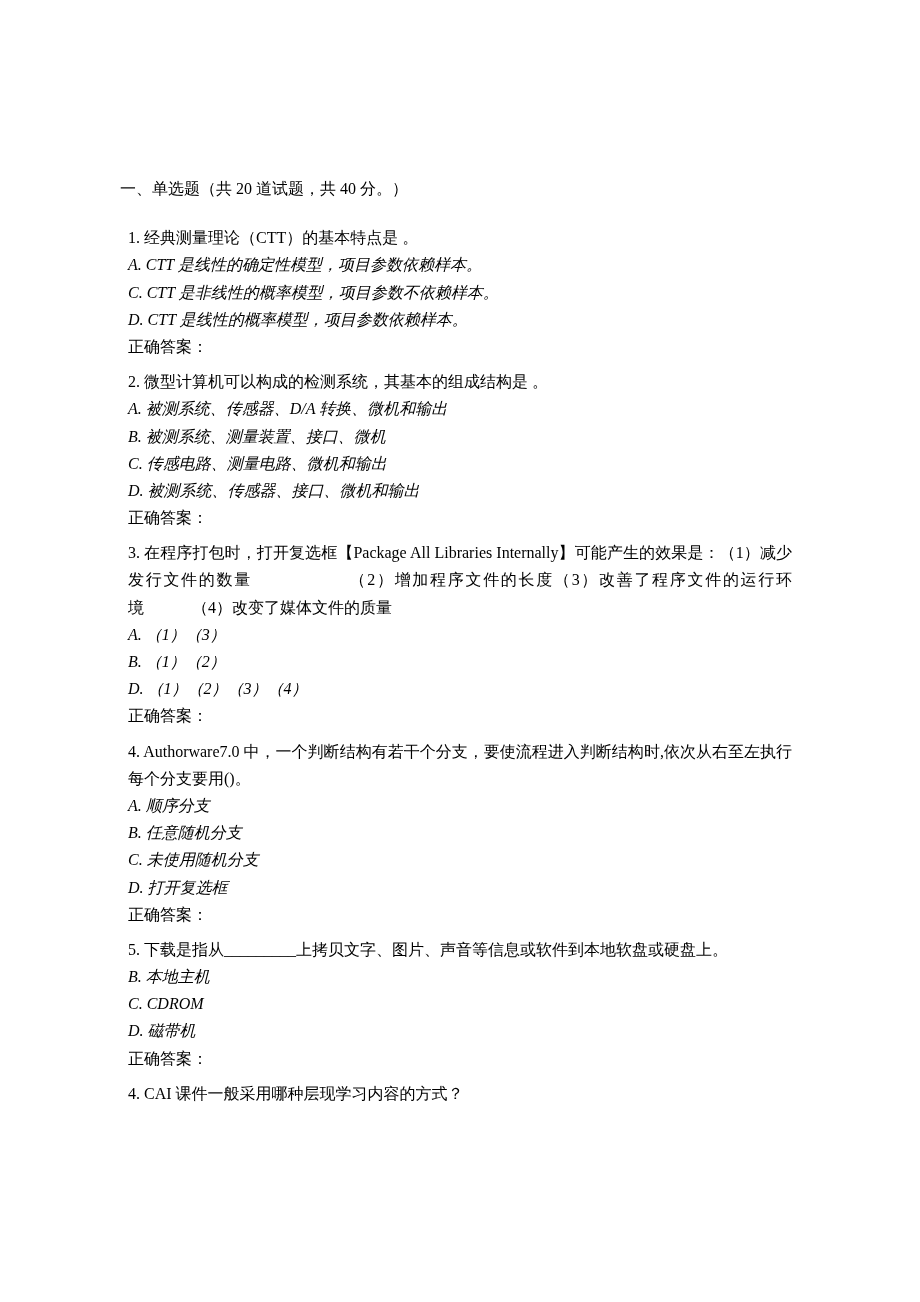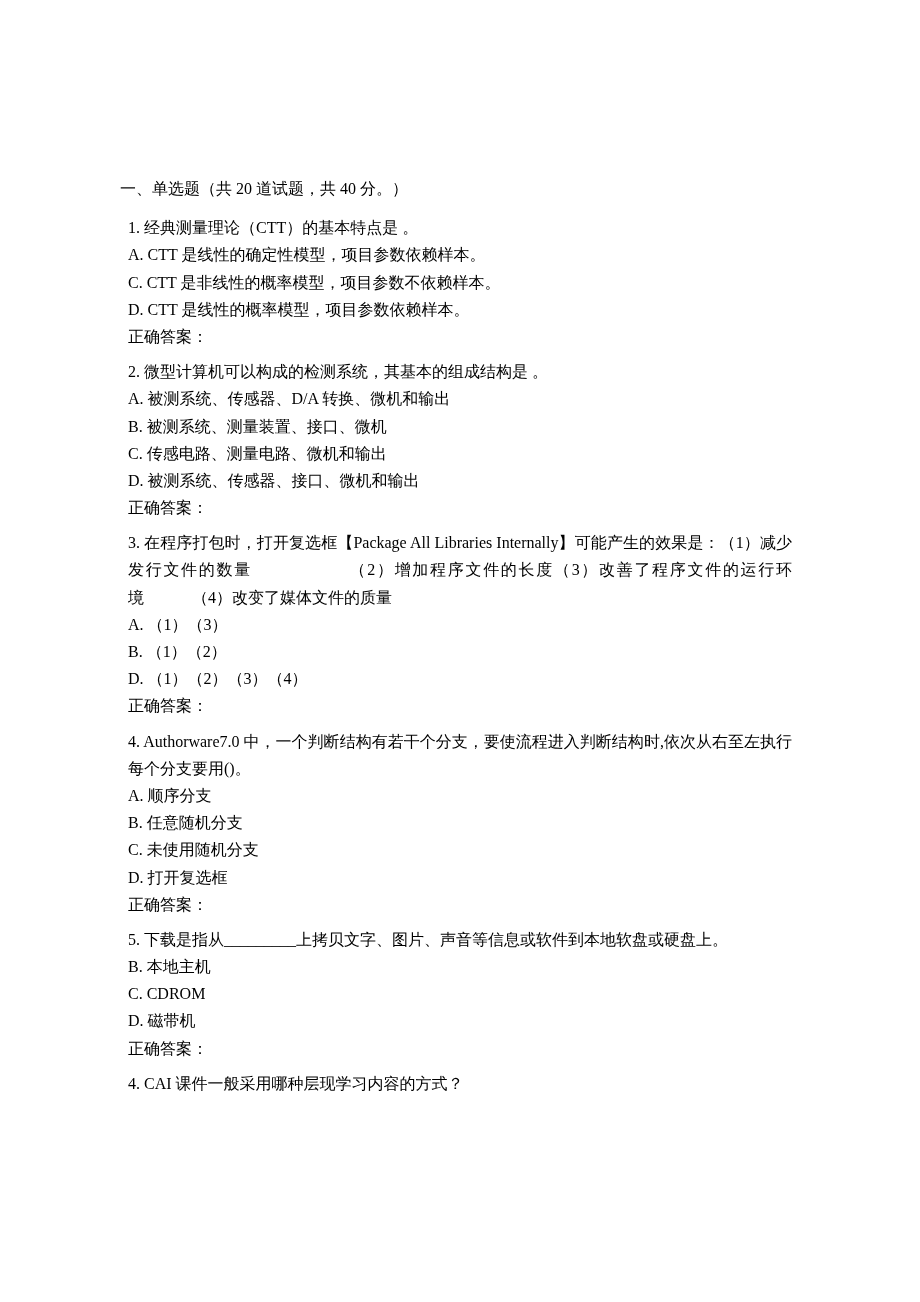--- a/index.html
+++ b/index.html
@@ -13,30 +13,31 @@
       width: 920px;
     }
     .page {
       padding: 175px 120px 60px 120px;
       box-sizing: border-box;
     }
     .doc-title {
       margin-bottom: 90px;
     }
     .section-heading {
-      margin-bottom: 12px;
+      margin-bottom: 22px;
     }
     .question {
       margin: 8px;
     }
     .q-stem {
       text-align: justify;
     }
     .q-option {
       margin: 0;
+      font-style: italic;
     }
     .q-answer {
       margin: 0;
     }
   </style>
 </head>
 <body>
 
 <div class="page">
 

